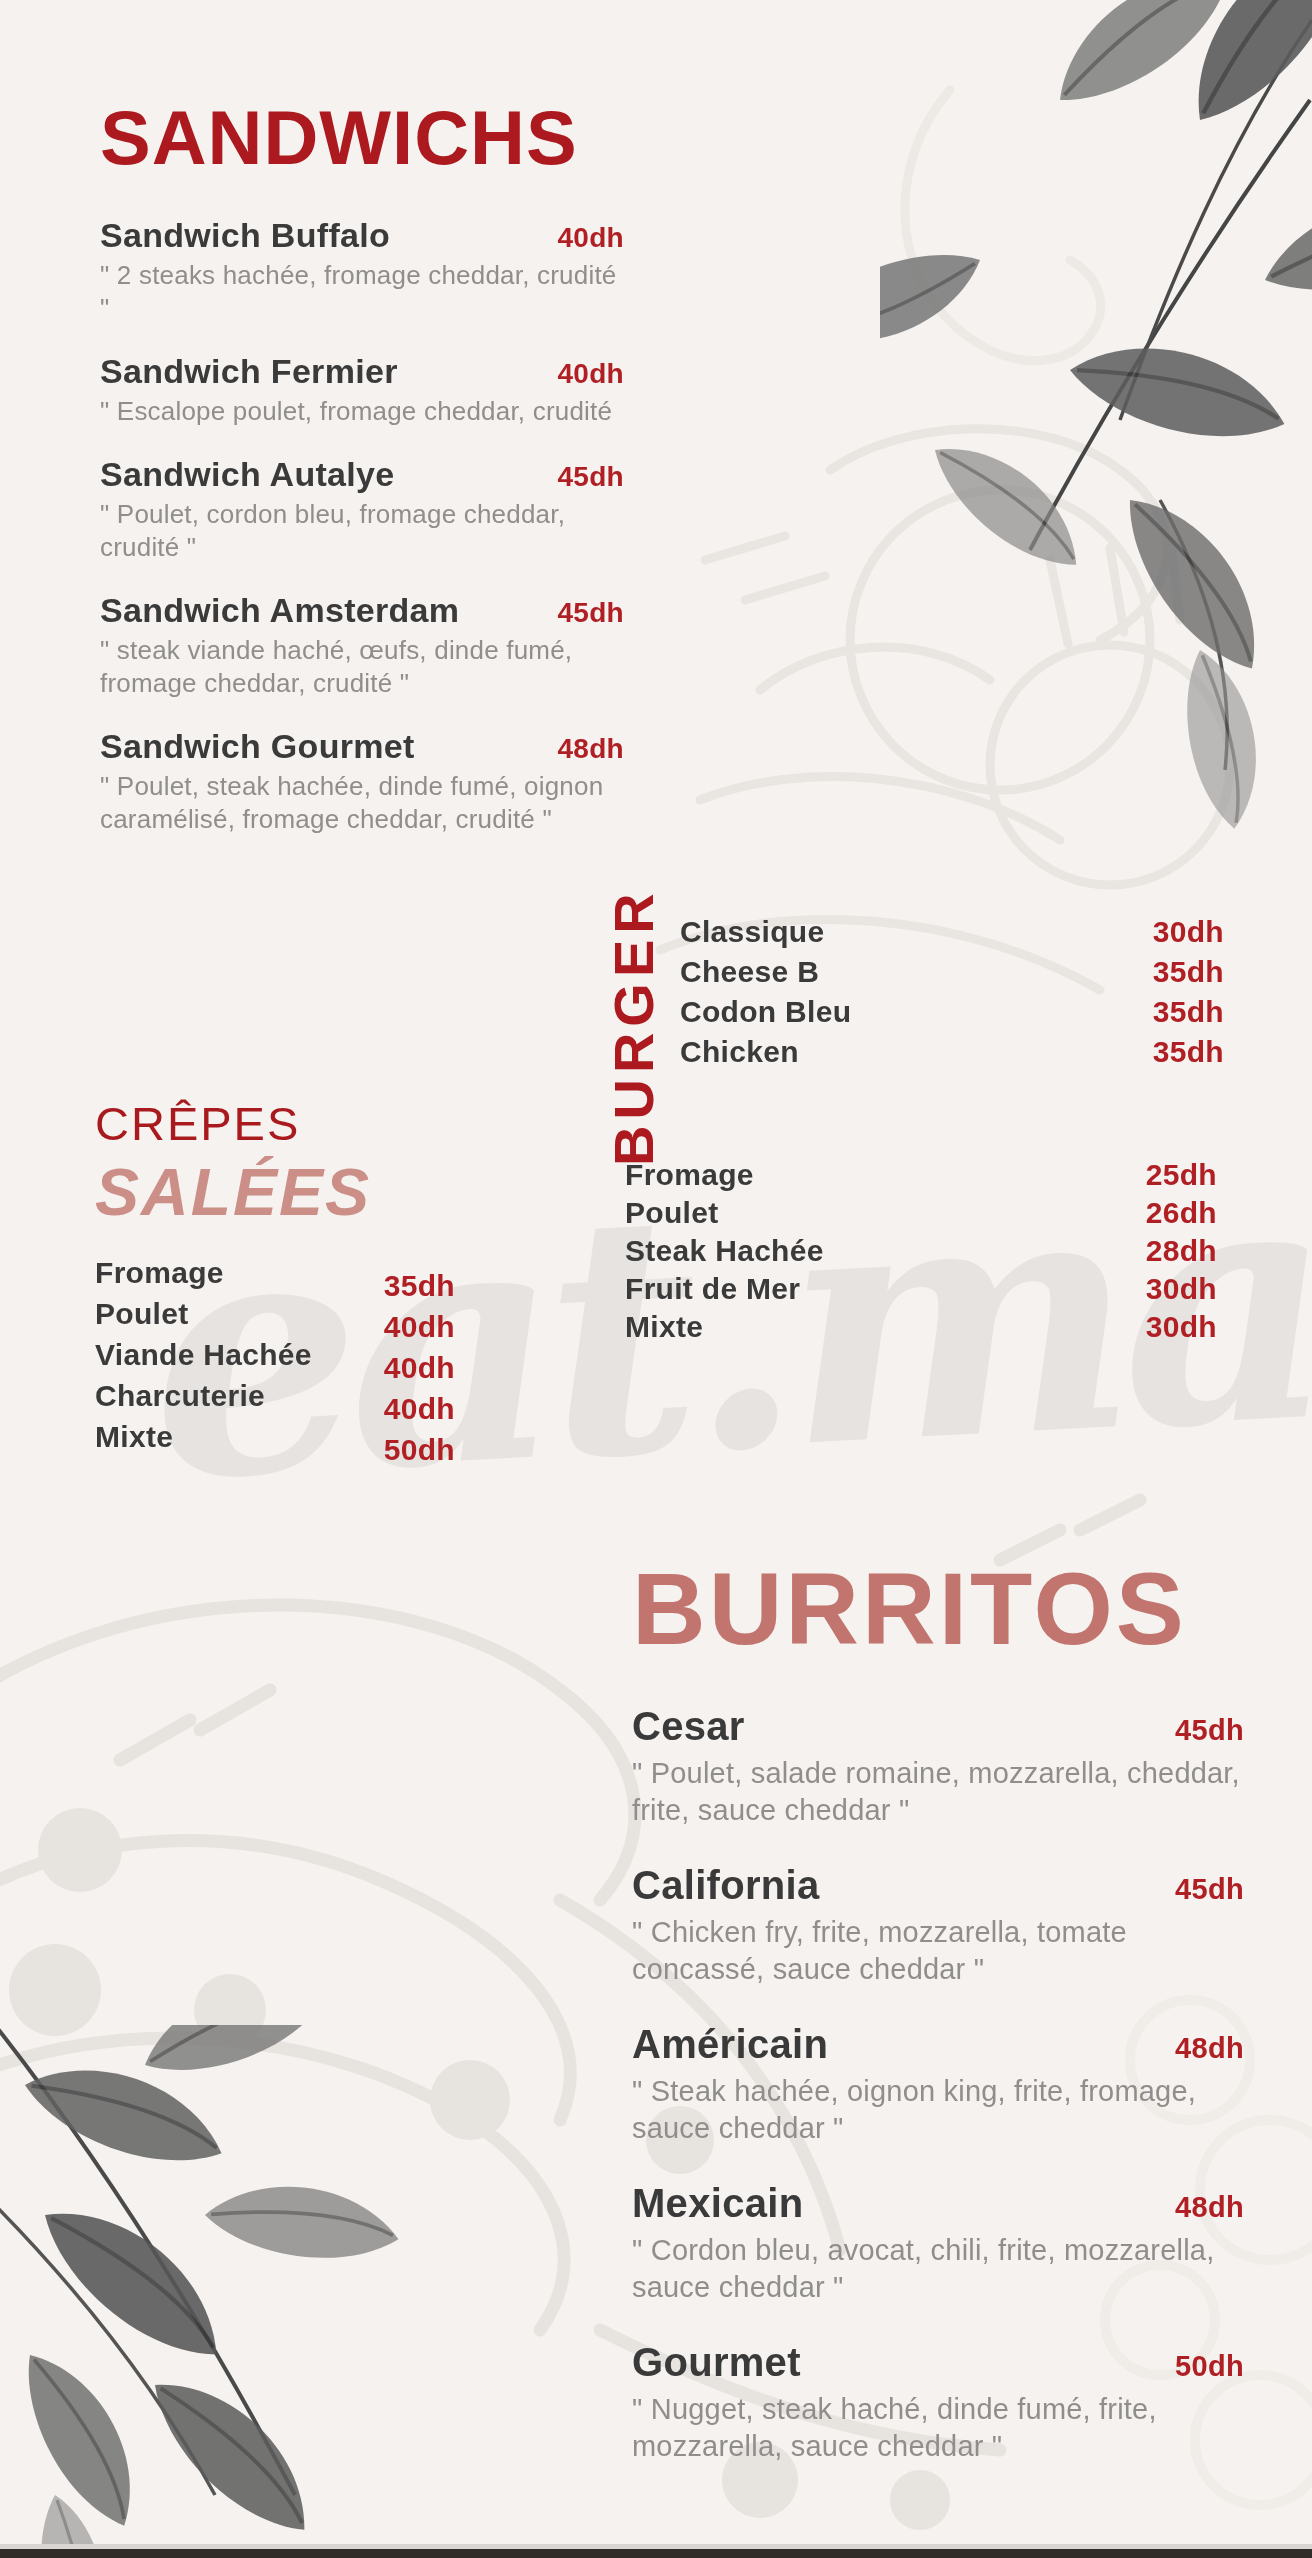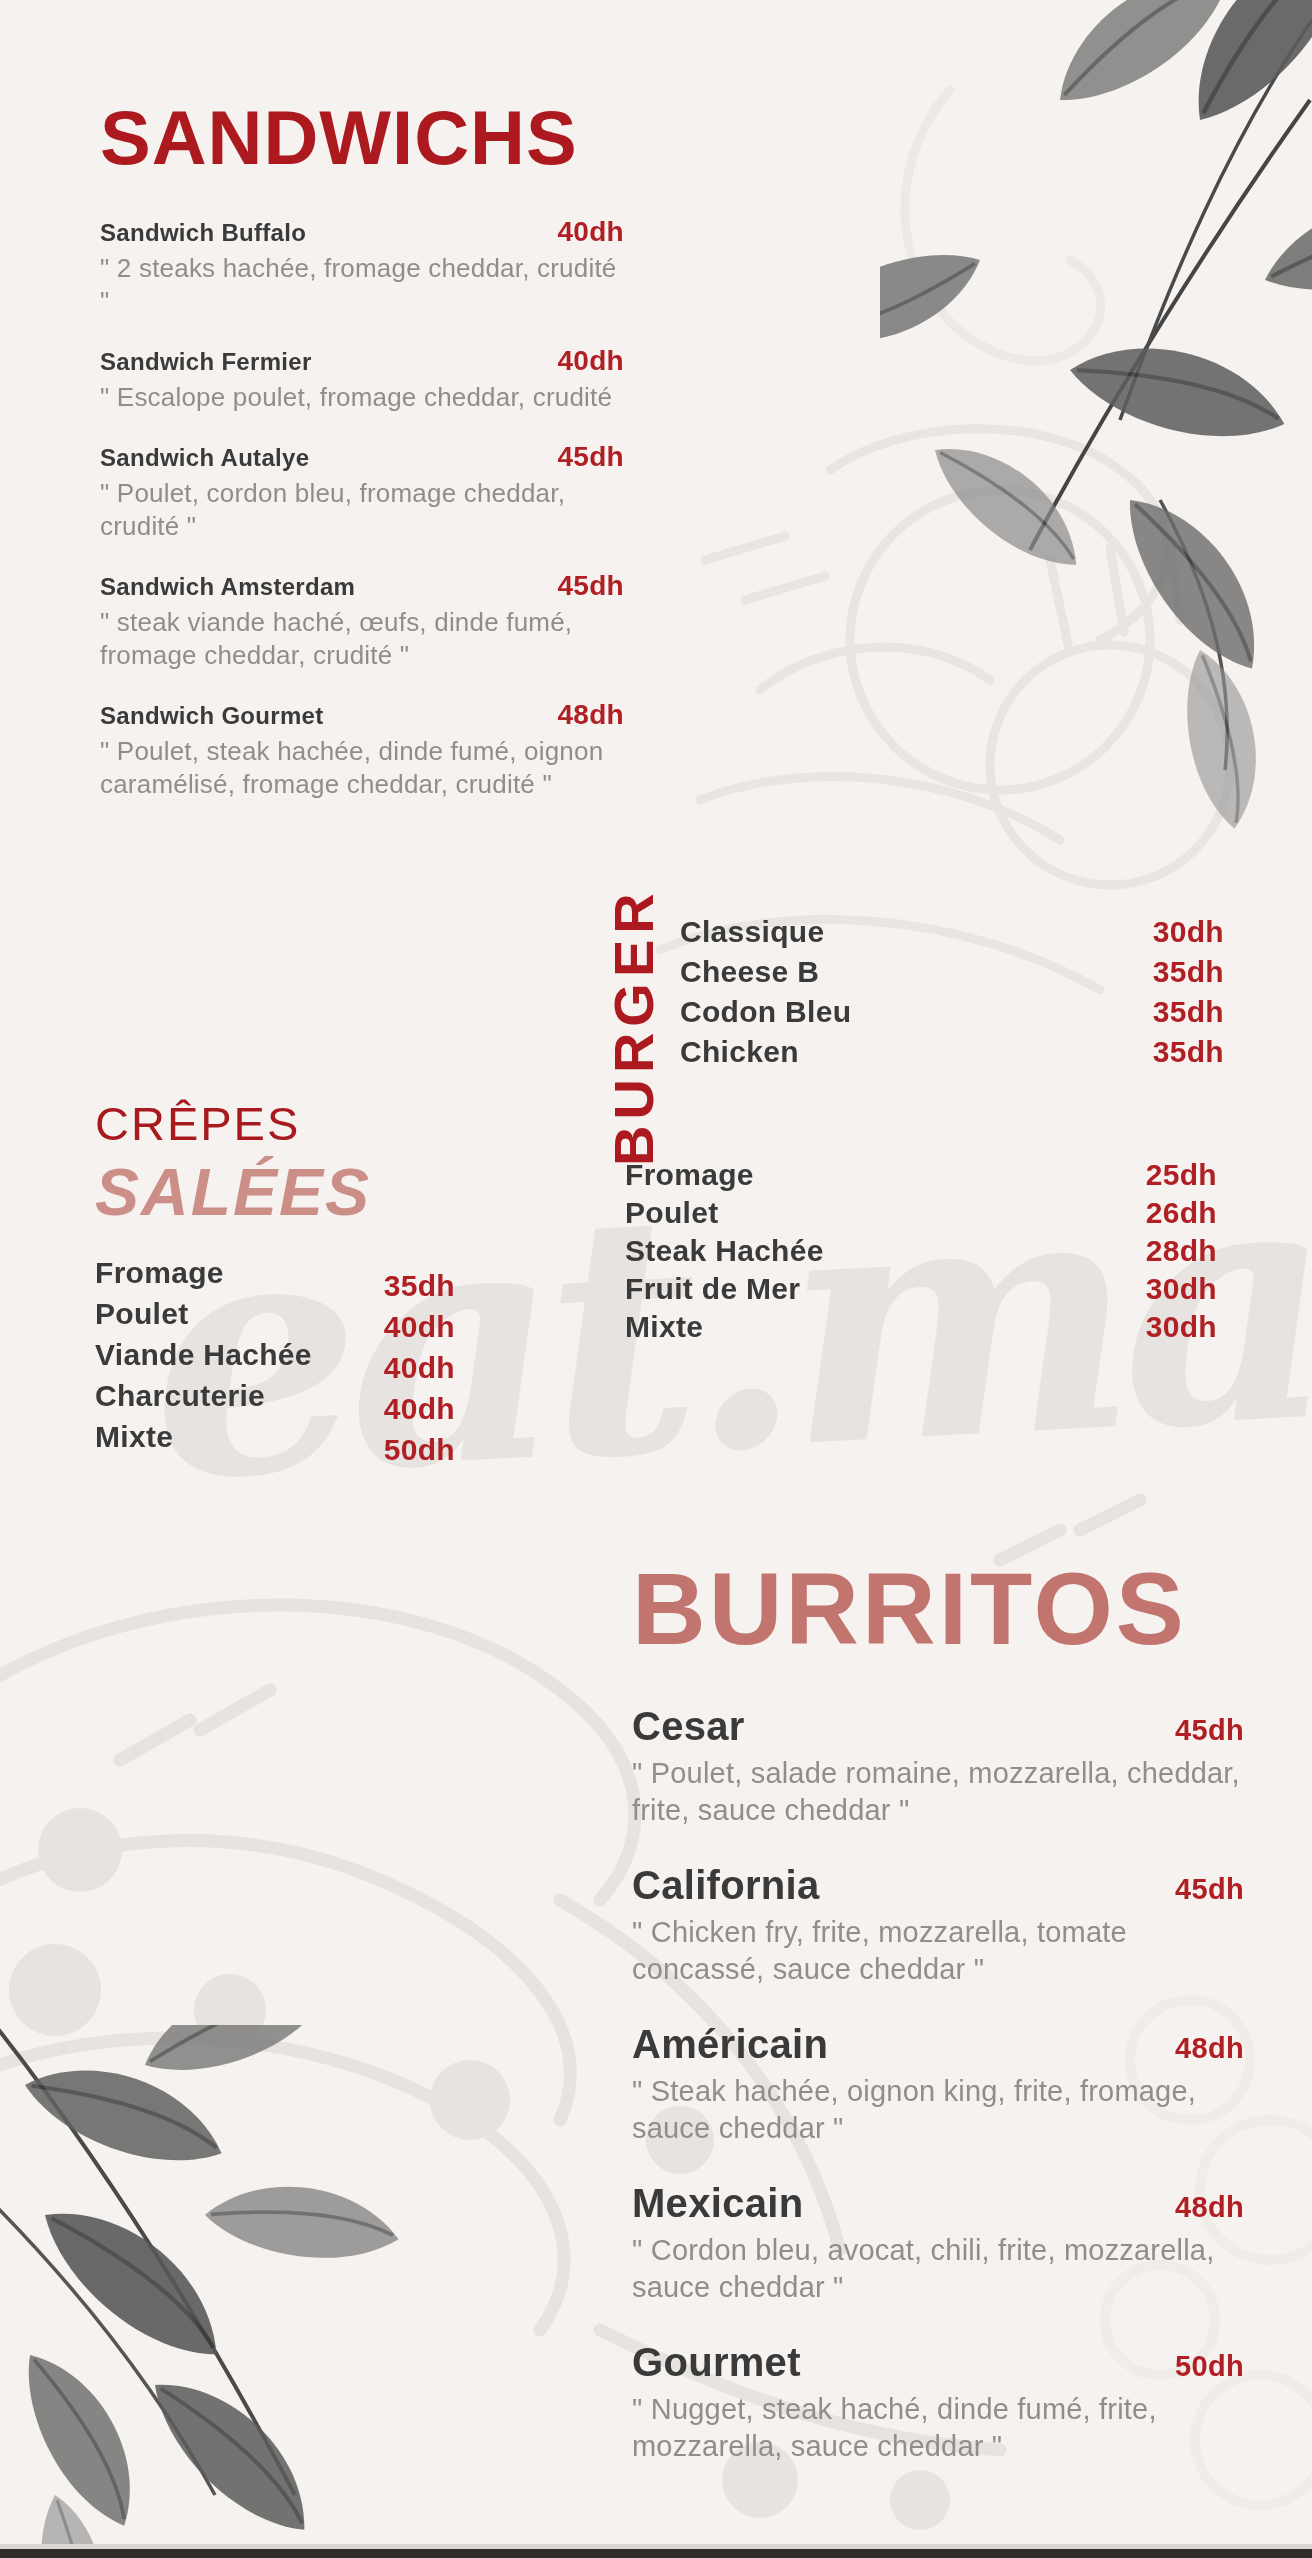--- a/index.html
+++ b/index.html
@@ -15,21 +15,21 @@
     position:absolute; left:150px; top:1165px; z-index:1;
     font-family:"DejaVu Serif", serif; font-style:italic; font-weight:700;
     font-size:330px; letter-spacing:-14px; line-height:330px;
     color:#DCD9D6; opacity:.58; transform:rotate(-3deg); white-space:nowrap;
   }
 
   .section { position:absolute; z-index:3; }
 
   
   .row { display:flex; justify-content:space-between; align-items:baseline; }
-  .iname  { font-size:24px; font-weight:700; color:#3A3A3A; letter-spacing:.3px; }
+  .iname  { font-size:34px; font-weight:700; color:#3A3A3A; letter-spacing:.3px; }
   .iprice { font-size:28px; font-weight:700; color:#B01F24; letter-spacing:.3px; }
   .idesc  { margin-top:4px; font-size:26px; line-height:33px; color:#908E8C; letter-spacing:.2px; }
 
   
   #sandwichs { left:100px; top:96px; width:524px; }
   .main-title {
     margin:0 0 36px 0; font-size:76px; line-height:84px; font-weight:700;
     color:#AC1A1F; letter-spacing:1px;
   }
   #sandwichs .m-item + .m-item { margin-top:27px; }

